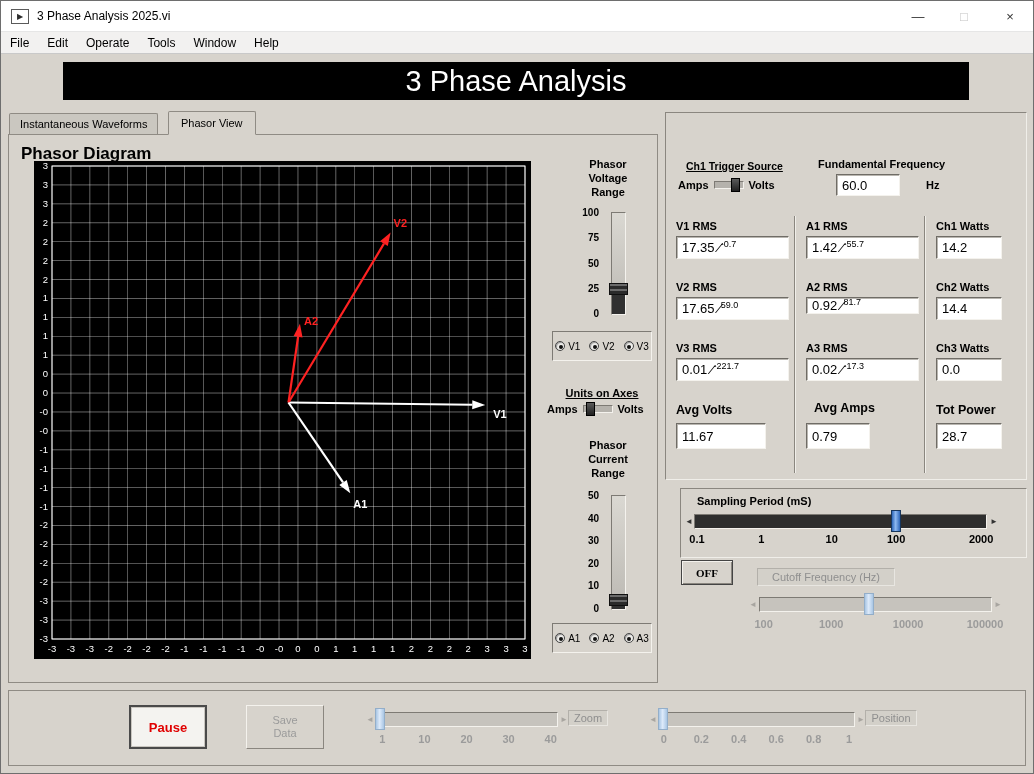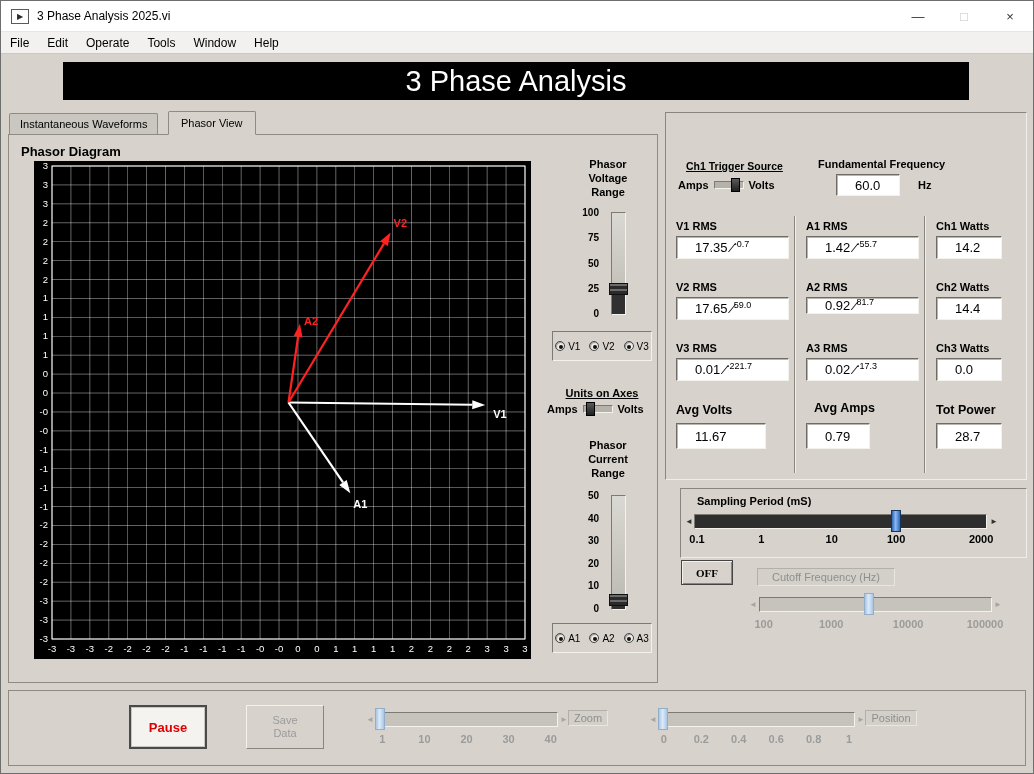--- a/index.html
+++ b/index.html
@@ -25,21 +25,21 @@
   .banner{position:absolute;left:63px;top:62px;width:906px;height:38px;background:#000;
           color:#ffffff;display:flex;align-items:center;justify-content:center;font-size:29px;}
   
   .tab{position:absolute;font-size:11px;display:flex;align-items:center;justify-content:center;
        border:1px solid #8f8b84;border-radius:2px 2px 0 0;}
   .tab.inactive{left:9px;top:113px;height:21px;padding:0 10px;background:#cac7c0;border-bottom:none;}
   .tab.active{left:168px;top:111px;height:24px;padding:0 12px;background:#d7d3cc;
               border-bottom:1px solid #d7d3cc;z-index:3;}
   .tabpage{position:absolute;left:8px;top:134px;width:650px;height:549px;border:1px solid #8f8b84;
            background:#d7d3cc;}
-  .plot-title{position:absolute;left:12px;top:9px;font-weight:bold;font-size:13px;}
+  .plot-title{position:absolute;left:12px;top:9px;font-weight:bold;font-size:17px;}
   .plot{position:absolute;left:25px;top:26px;width:497px;height:498px;background:#000;
         font-family:"Liberation Sans",sans-serif;}
   
   .v-title{position:absolute;width:100px;text-align:center;font-weight:bold;font-size:11px;line-height:14px;}
   .vscale{position:absolute;width:32px;}
   .vtick{position:absolute;right:0;transform:translateY(-50%);font-size:10px;font-weight:bold;}
   .vtrack{position:absolute;width:15px;background:linear-gradient(#dad8d2,#bcb9b3);
           border:1px solid;border-color:#7d7a74 #f4f2ed #f4f2ed #7d7a74;}
   .vfill{position:absolute;left:0;bottom:0;width:100%;background:#303030;}
   .vhandle{position:absolute;left:-3px;width:19px;height:12px;
@@ -56,21 +56,21 @@
   .toggle-track{width:30px;height:8px;background:#b5b2ac;position:relative;
                 border:1px solid;border-color:#7d7a74 #f4f2ed #f4f2ed #7d7a74;}
   .toggle-handle{position:absolute;top:-4px;width:9px;height:14px;background:linear-gradient(#5a5a5a,#202020);border:1px solid #000;}
   .u-label{position:absolute;font-weight:bold;font-size:11px;text-decoration:underline;text-align:center;}
   
   .panel{position:absolute;border:1px solid;border-color:#8a867f #f0eee9 #f0eee9 #8a867f;}
   .meas-title{position:absolute;top:11px;width:100%;text-align:center;font-weight:bold;font-size:13.5px;}
   .mlabel{position:absolute;font-weight:bold;font-size:11px;white-space:nowrap;}
   .blabel{position:absolute;font-weight:bold;font-size:12.5px;white-space:nowrap;}
   .valbox{position:absolute;background:#fff;border:1px solid;border-color:#6f6c66 #f4f2ed #f4f2ed #6f6c66;
-          box-shadow:inset 1px 1px 0 #b9b6b0;display:flex;align-items:center;padding-left:18px;font-size:13px;}
+          box-shadow:inset 1px 1px 0 #b9b6b0;display:flex;align-items:center;padding-left:5px;font-size:13px;}
   .ang-wrap{display:flex;align-items:center;margin-left:4px;}
   .ang-slash{font-size:13px;font-style:italic;}
   .ang{font-size:9px;position:relative;top:-4px;}
   .vline{position:absolute;width:1px;background:#8a867f;box-shadow:1px 0 0 #f0eee9;}
   
   .harrow{position:absolute;font-size:8px;color:#333;}
   .harrow.dis{color:#a8a5a0;}
   .htrack{position:absolute;height:15px;background:#2e2e2e;
           border:1px solid;border-color:#7d7a74 #f4f2ed #f4f2ed #7d7a74;}
   .htrack.dis{background:#c6c3bd;}
@@ -329,21 +329,21 @@
       <span class="toggle-track">
           <span class="toggle-handle" style="left:16px;"></span>
         </span>
       <span>Volts</span>
     </div>
 
     <div class="mlabel" style="left:152px;top:45px;">Fundamental Frequency</div>
     <div class="valbox" style="left:170px;top:61px;width:64px;height:22px;">
       <span>60.0</span>
     </div>
-    <div class="mlabel" style="left:244px;top:66px;padding-left:8px;">Hz</div>
+    <div class="mlabel" style="left:252px;top:66px;padding-left:8px;">Hz</div>
 
     <div class="vline" style="left:128px;top:103px;height:257px;"></div>
     <div class="vline" style="left:258px;top:103px;height:257px;"></div>
 
     <div class="mlabel" style="left:10px;top:107px;">V1 RMS</div>
     <div class="valbox" style="left:10px;top:123px;width:113px;height:23px;">
       <span>17.35</span>
       <span class="ang-wrap">
           <span class="ang-slash">∕</span>
           <span class="ang">-0.7</span>

